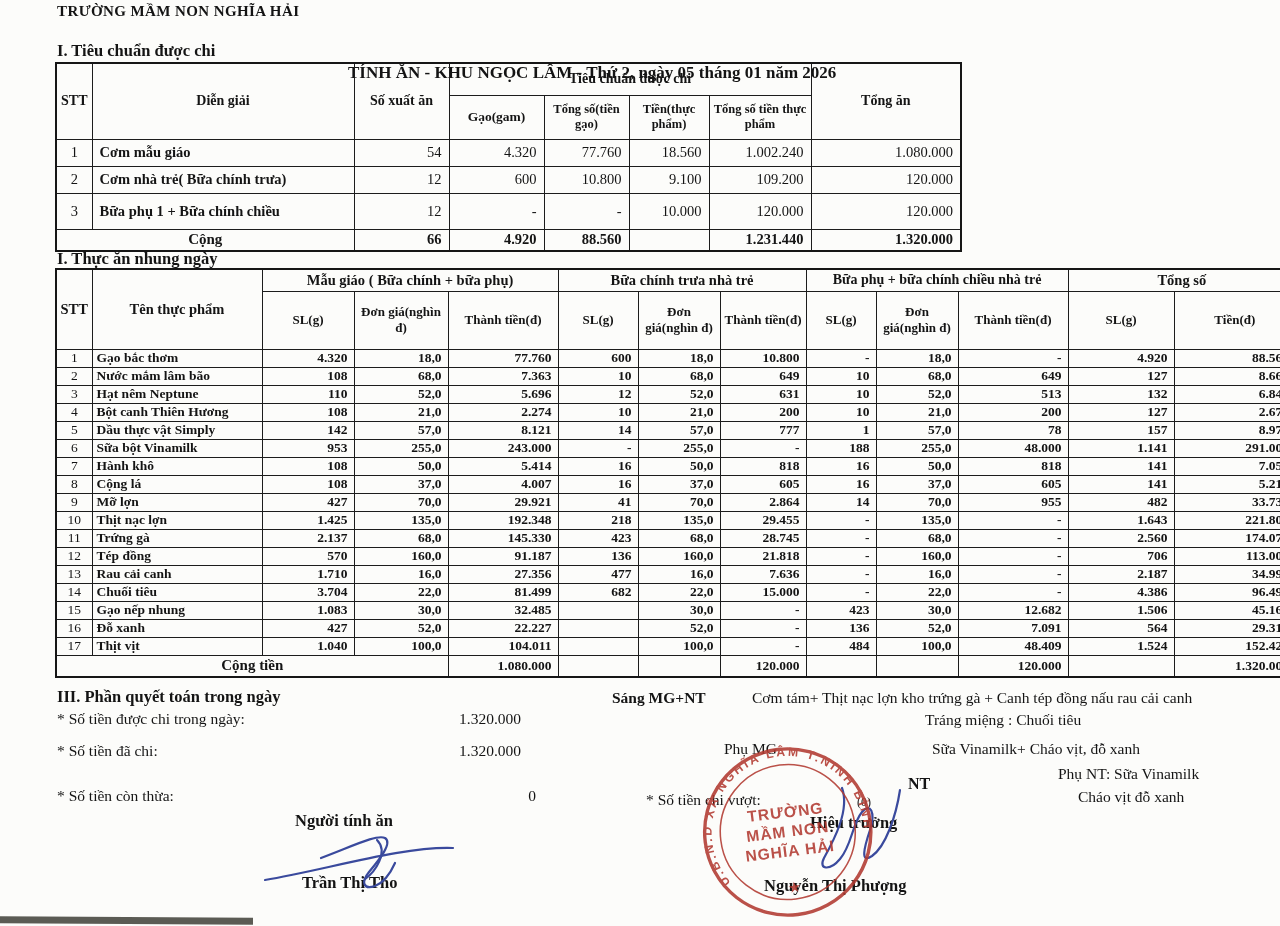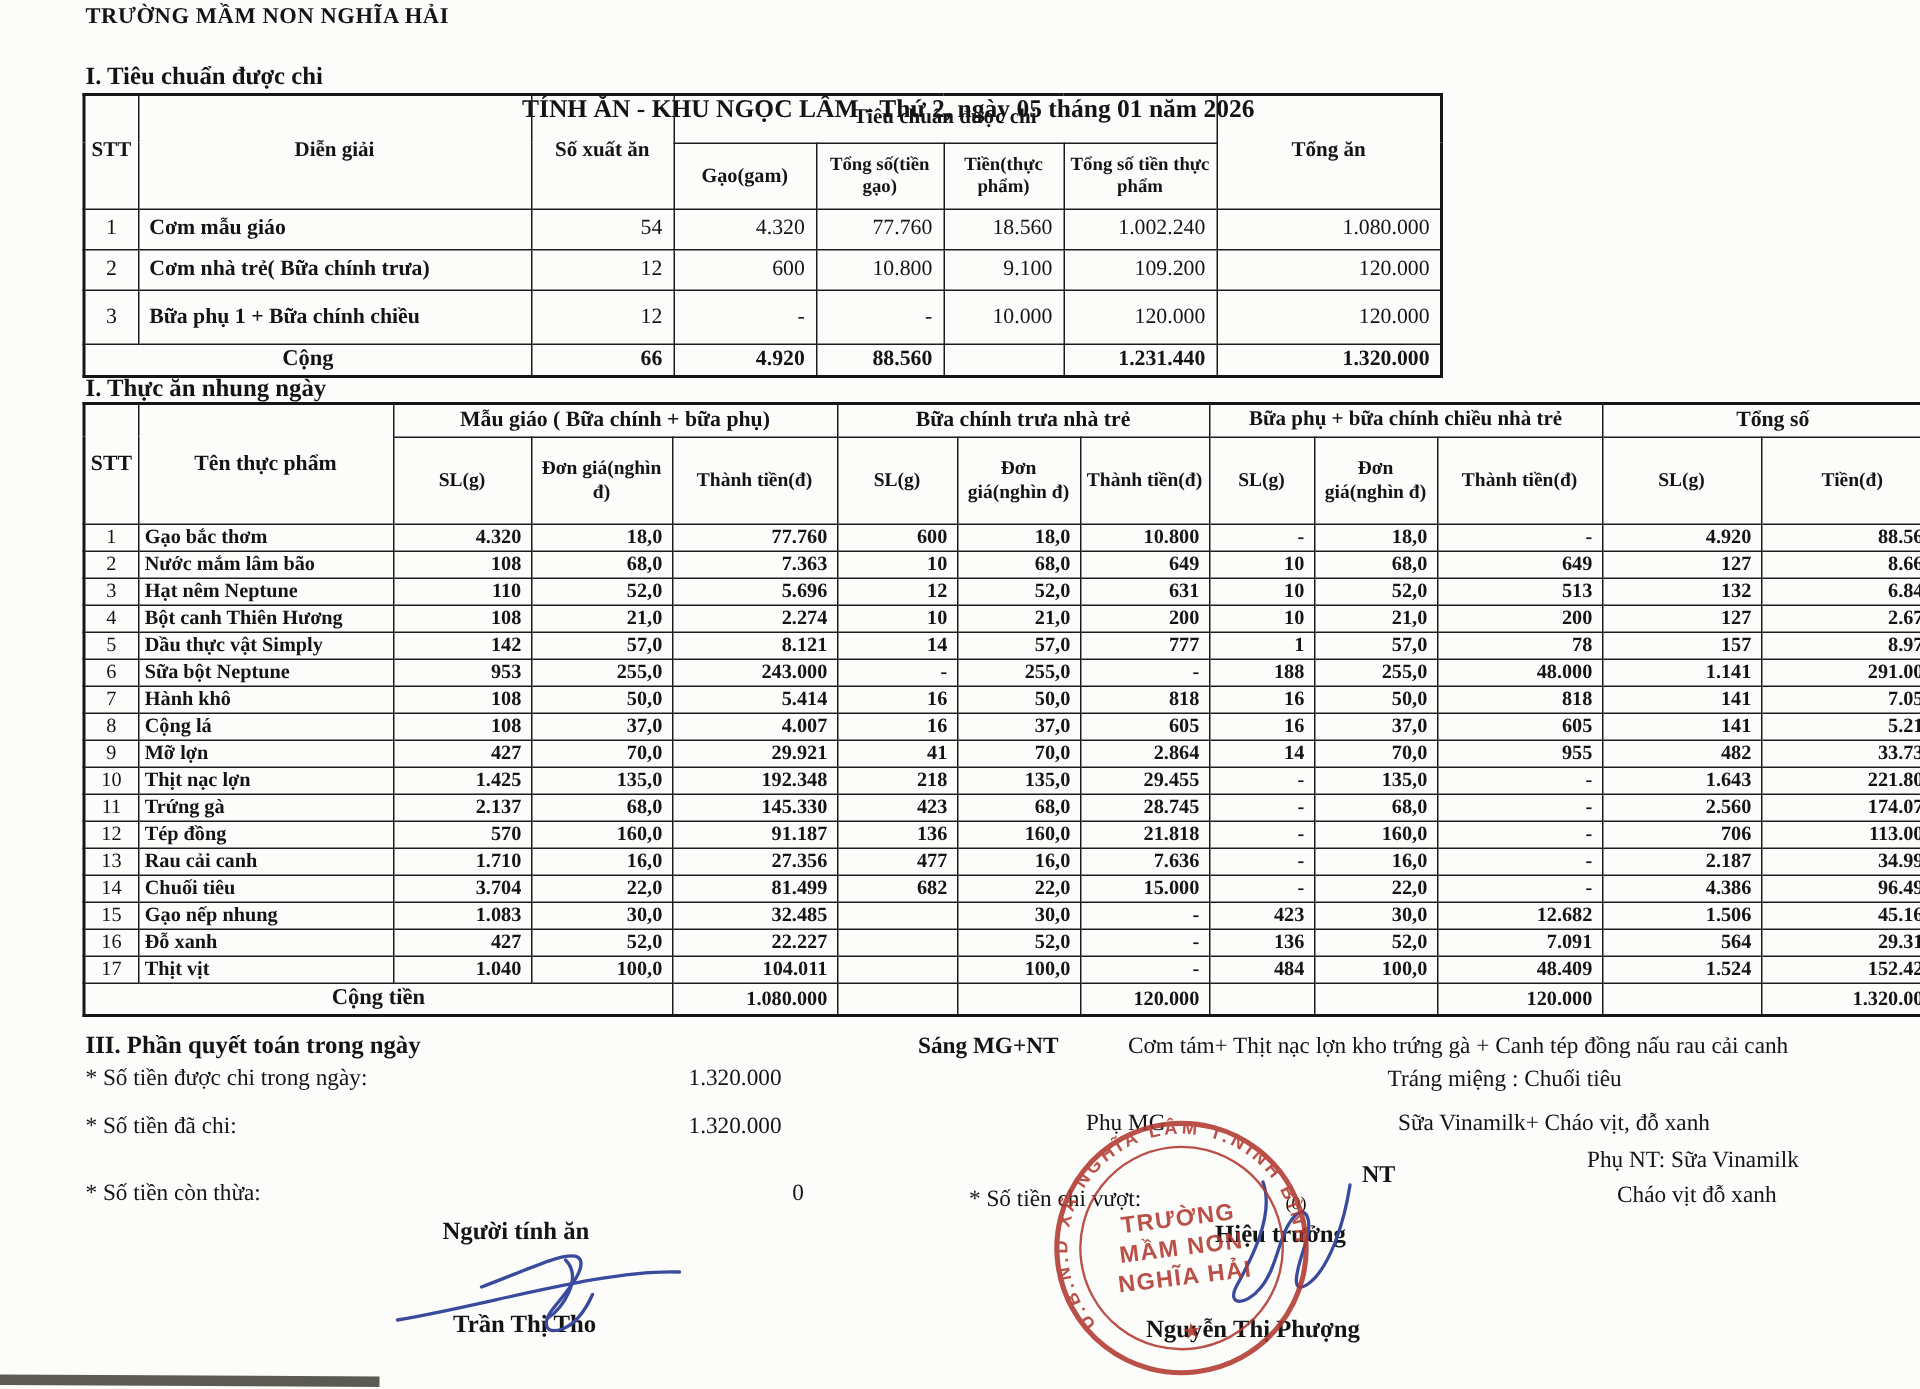--- a/index.html
+++ b/index.html
@@ -236,21 +236,21 @@
           <td class="r b">57,0</td>
           <td class="r b">777</td>
           <td class="r b">1</td>
           <td class="r b">57,0</td>
           <td class="r b">78</td>
           <td class="r b">157</td>
           <td class="r b">8.976</td>
         </tr>
         <tr>
           <td class="c">6</td>
-          <td class="l nm">Sữa bột Neptune</td>
+          <td class="l nm">Sữa bột Vinamilk</td>
           <td class="r b">953</td>
           <td class="r b">255,0</td>
           <td class="r b">243.000</td>
           <td class="r b">-</td>
           <td class="r b">255,0</td>
           <td class="r b">-</td>
           <td class="r b">188</td>
           <td class="r b">255,0</td>
           <td class="r b">48.000</td>
           <td class="r b">1.141</td>

